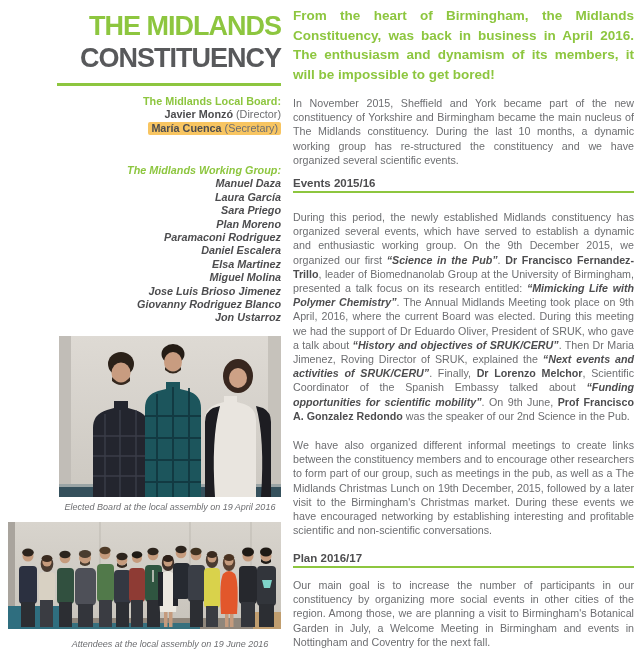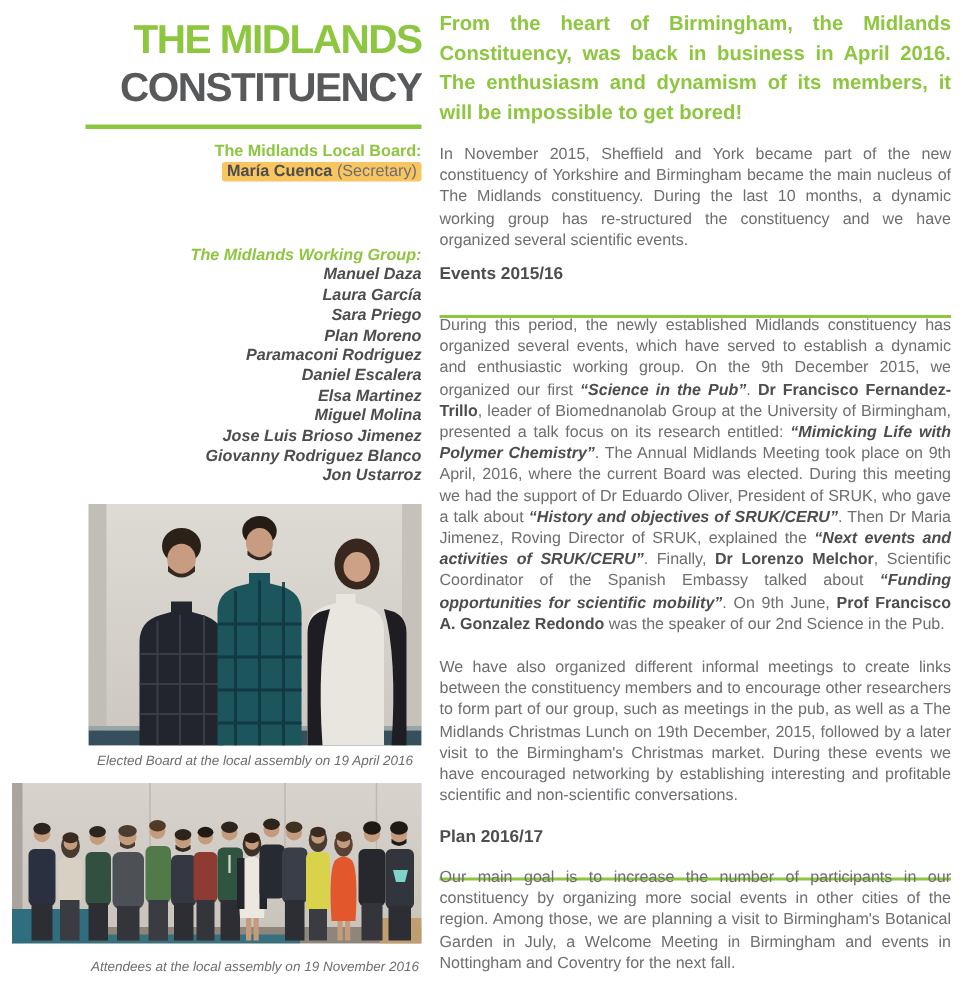--- a/index.html
+++ b/index.html
@@ -43,21 +43,21 @@
   .cap1{left:41px;top:502px;}
   .cap2{left:41px;top:639px;}
 
   
   .right-col{left:293px;top:0;width:341px;height:658px;}
   .intro{left:0;top:6px;width:341px;color:var(--green);font-weight:bold;
          font-size:13.5px;line-height:19.5px;text-align:justify;}
   .par{width:341px;font-size:10.7px;line-height:14.2px;text-align:justify;color:var(--body-gray);}
   .p-open{left:0;top:96px;}
   .sec-heading{width:341px;font-size:11.5px;font-weight:bold;color:var(--dark);
-               padding-bottom:21px;border-bottom:2px solid var(--green);}
+               padding-bottom:2px;border-bottom:2px solid var(--green);}
   .h-events{left:0;top:177px;}
   .p-events{left:0;top:210px;}
   .p-informal{left:0;top:438px;}
   .h-plan{left:0;top:552px;}
   .p-plan{left:0;top:578px;}
 
   .seg-n{font-weight:normal;font-style:normal;}
   .seg-b{font-weight:bold;color:var(--dark);}
   .seg-bi{font-weight:bold;font-style:italic;color:var(--dark);}
 </style>
@@ -67,20 +67,21 @@
 <div class="abs left-col">
 
   <div class="abs masthead">
     <div class="l1">THE MIDLANDS</div>
     <div class="l2">CONSTITUENCY</div>
   </div>
   <div class="abs title-rule"></div>
 
   <div class="abs roster board">
     <div class="roster-heading">The Midlands Local Board:</div>
+    <div><span class="name">Javier Monzó</span> <span class="role">(Director)</span></div>
     <div><span class="hl"><span class="name">María Cuenca</span> <span class="role">(Secretary)</span></span></div>
   </div>
 
   <div class="abs roster group">
     <div class="roster-heading">The Midlands Working Group:</div>
     <div class="name">Manuel Daza</div>
     <div class="name">Laura García</div>
     <div class="name">Sara Priego</div>
     <div class="name">Plan Moreno</div>
     <div class="name">Paramaconi Rodriguez</div>
@@ -230,21 +231,21 @@
         <ellipse cx="240" cy="30" rx="6" ry="4.5" fill="#1f1a15"></ellipse>
 
       <rect x="249" y="44" width="19" height="40" rx="4" fill="#32353b"></rect>
         <rect x="251" y="82" width="15" height="23" fill="#2c2e33"></rect>
         <path d="M254 58 h10 l-2 8 h-6 Z" fill="#7fd4c9"></path>
         <circle cx="258" cy="34" r="5.5" fill="#c59b7d"></circle>
         <ellipse cx="258" cy="30" rx="6" ry="4.5" fill="#1f1a15"></ellipse>
         <path d="M253 37 q5 5 10 0 v3 q-5 4 -10 0 Z" fill="#1f1a15"></path>
     </g>
   </svg>
-  <div class="abs caption cap2">Attendees at the local assembly on 19 November 2016</div>
+  <div class="abs caption cap2">Attendees at the local assembly on 19 June 2016</div>
 </div>
 
 <div class="abs right-col">
 
   <p class="abs intro">From the heart of Birmingham, the Midlands Constituency, was back in business in April 2016. The enthusiasm and dynamism of its members, it will be impossible to get bored!</p>
 
   <p class="abs par p-open">In November 2015, Sheffield and York became part of the new constituency of Yorkshire and Birmingham became the main nucleus of The Midlands constituency. During the last 10 months, a dynamic working group has re-structured the constituency and we have organized several scientific events.</p>
 
   <div class="abs sec-heading h-events">Events 2015/16</div>
 

